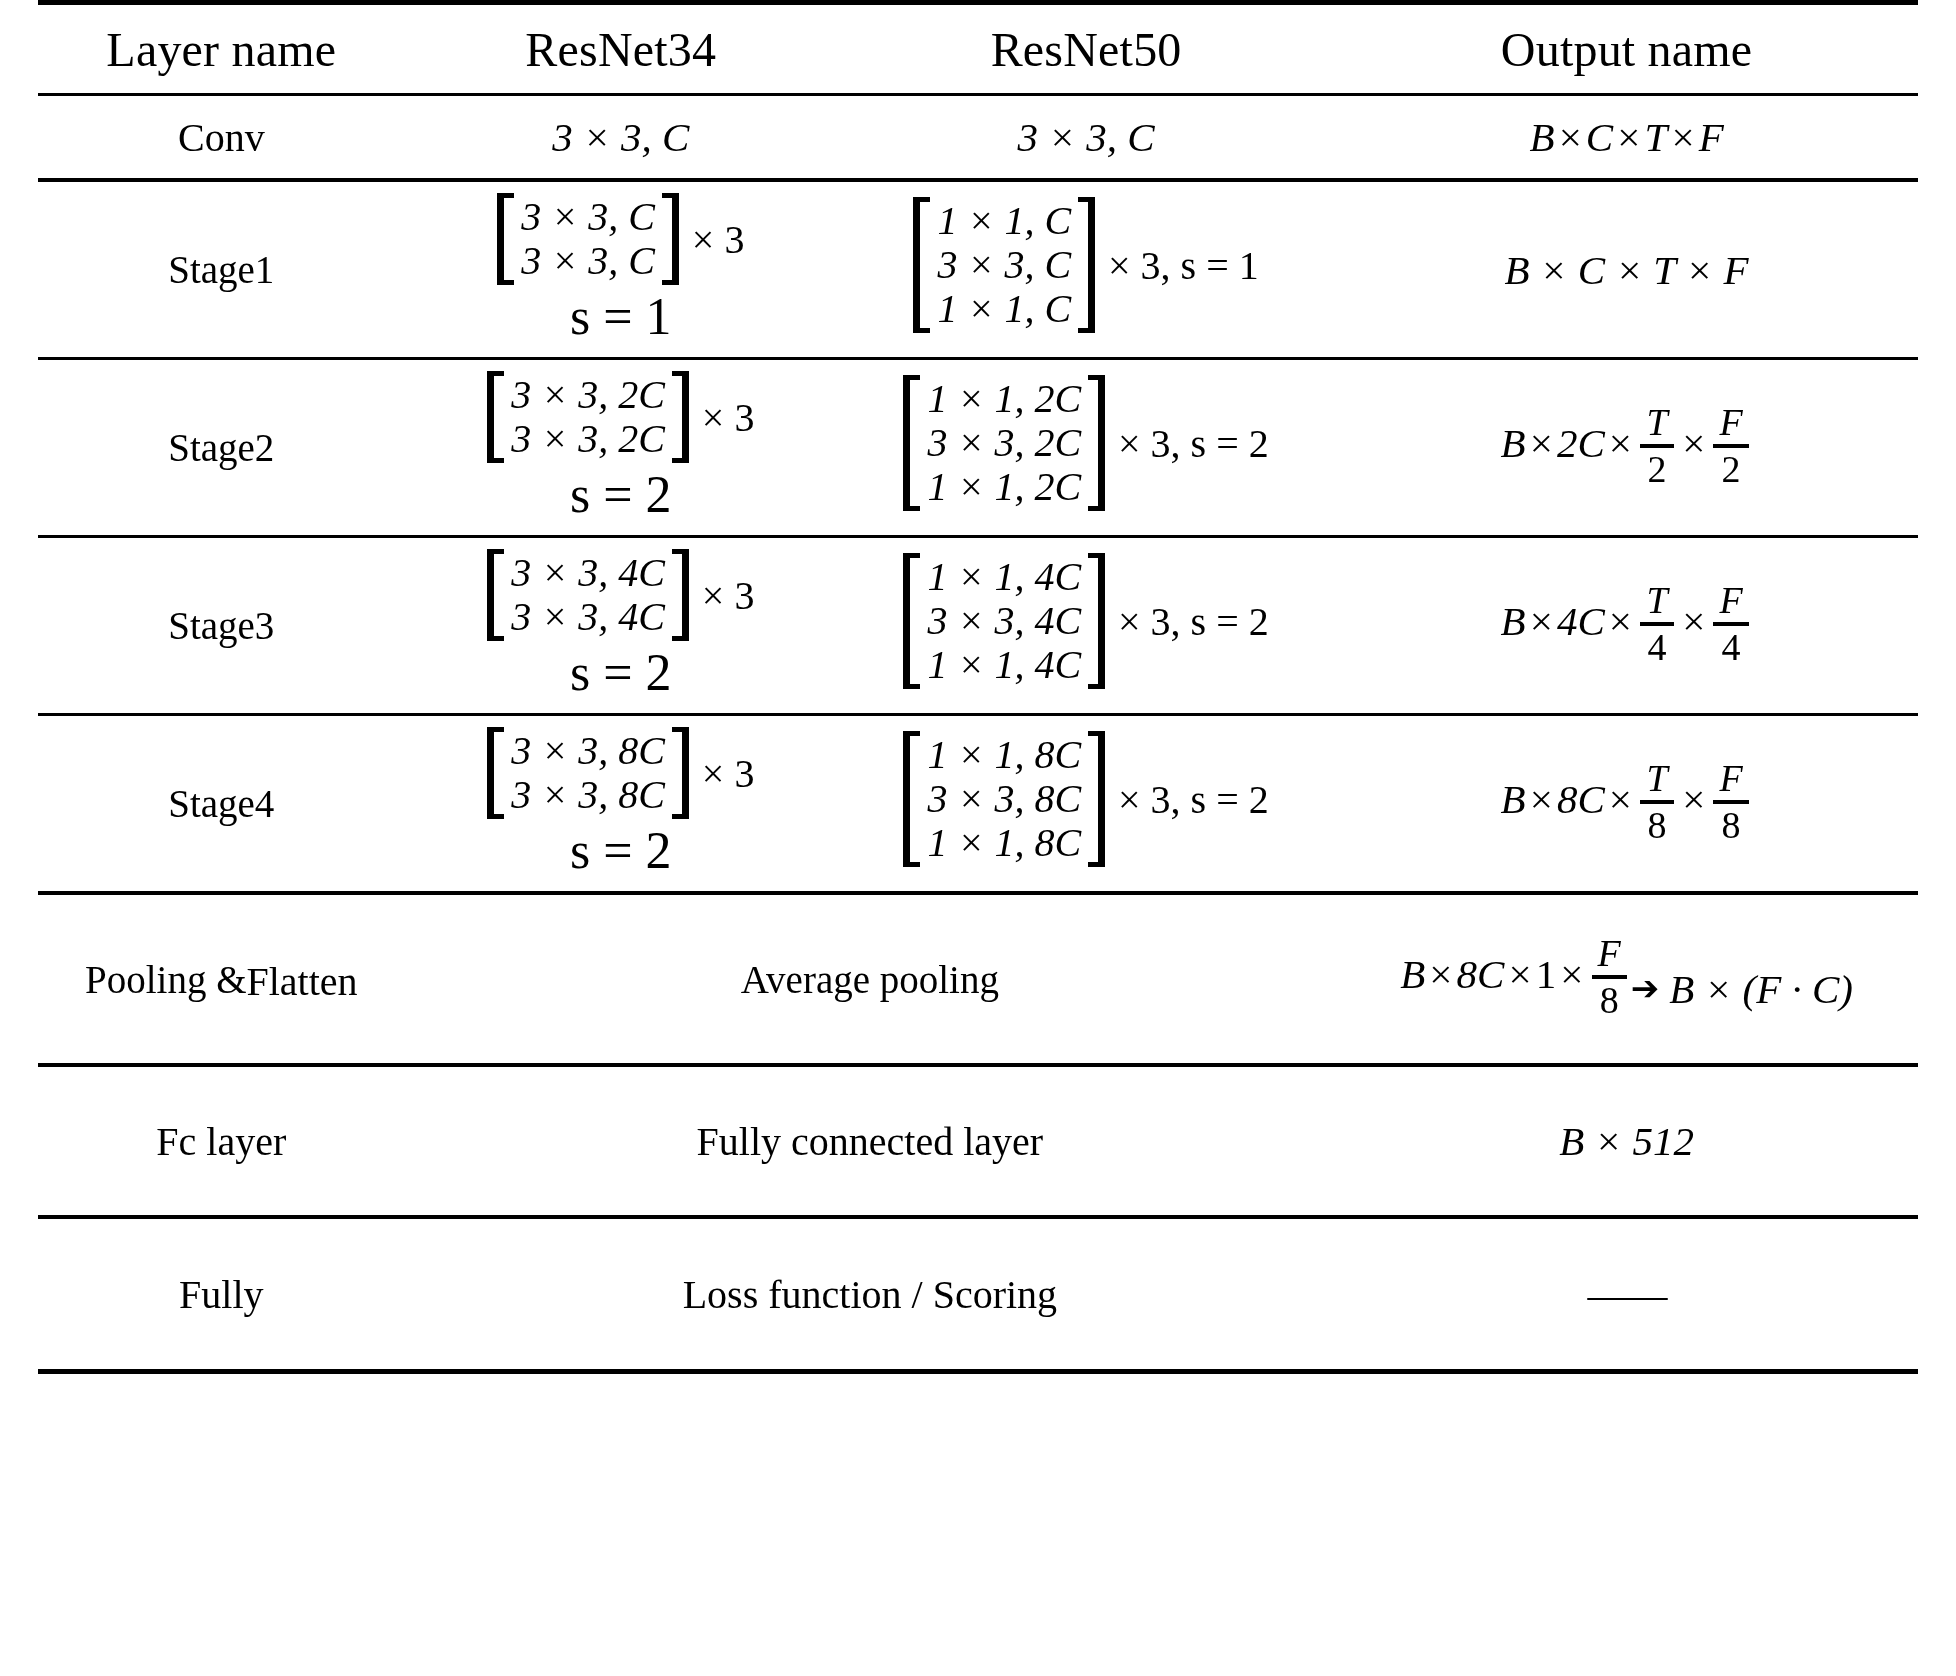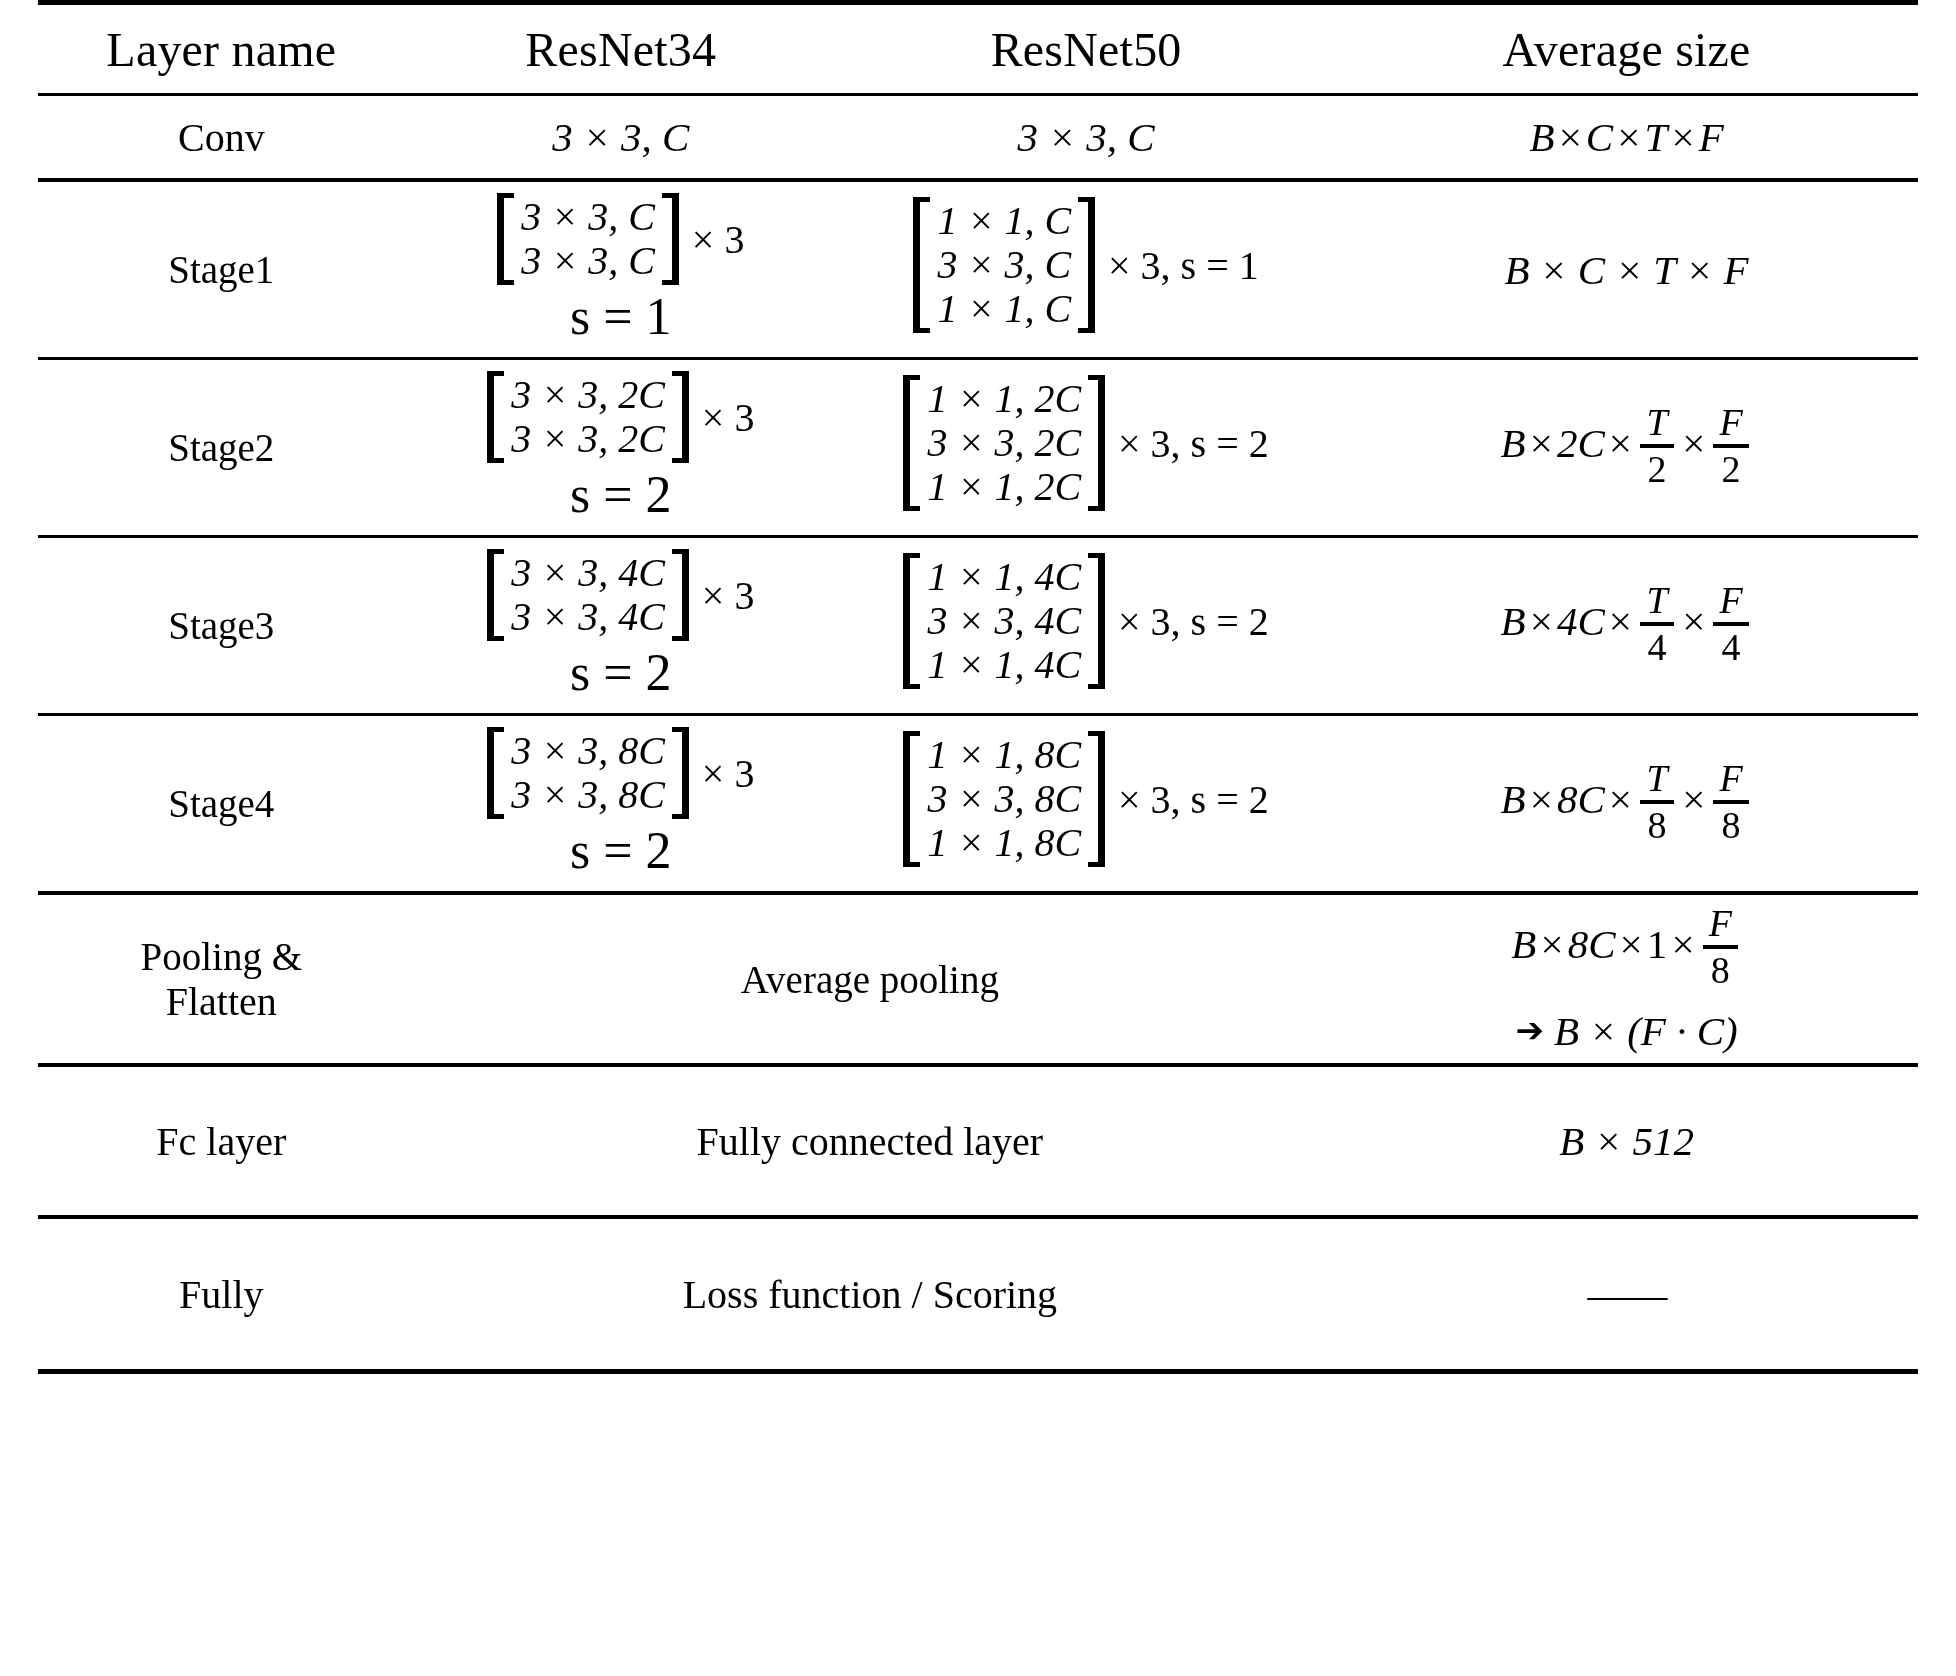--- a/index.html
+++ b/index.html
@@ -163,21 +163,20 @@
   }
   .frac .den {
     font-size: 38px;
     line-height: 1.02;
     font-style: normal;
     padding: 0 6px;
   }
 
   .outstack {
     display: flex;
-    flex-direction: column;
     align-items: center;
     justify-content: center;
     line-height: 1.0;
   }
   .outstack .line2 {
     margin-top: 20px;
     white-space: nowrap;
     font-size: 41px;
   }
   .arrowglyph {
@@ -200,21 +199,21 @@
         <col class="c-r34">
         <col class="c-r50">
         <col class="c-out">
     </colgroup>
     <tbody>
 
       <tr class="hdr rule-top">
         <td>Layer name</td>
         <td>ResNet34</td>
         <td>ResNet50</td>
-        <td>Average size</td>
+        <td>Output name</td>
       </tr>
 
 
       <tr class="r-simple rule-thin">
         <td>Conv</td>
         <td><span class="math mi">3 × 3, C</span></td>
         <td><span class="math mi">3 × 3, C</span></td>
         <td>
           <span class="math">
             <span class="mi">B</span><span class="mop">×</span><span class="mi">C</span><span class="mop">×</span><span class="mi">T</span><span class="mop">×</span><span class="mi">F</span>

